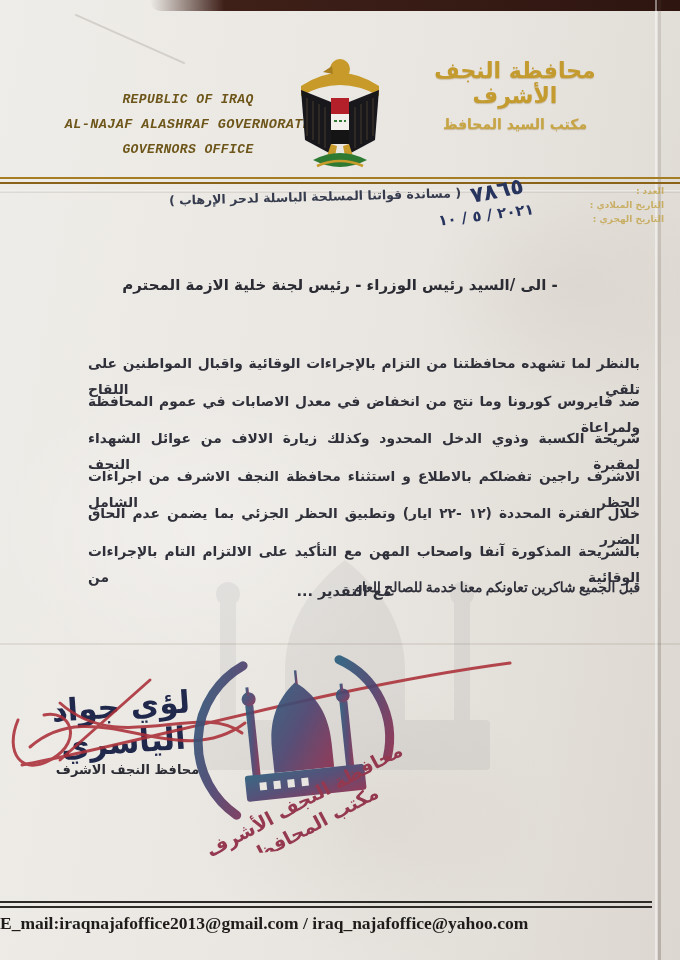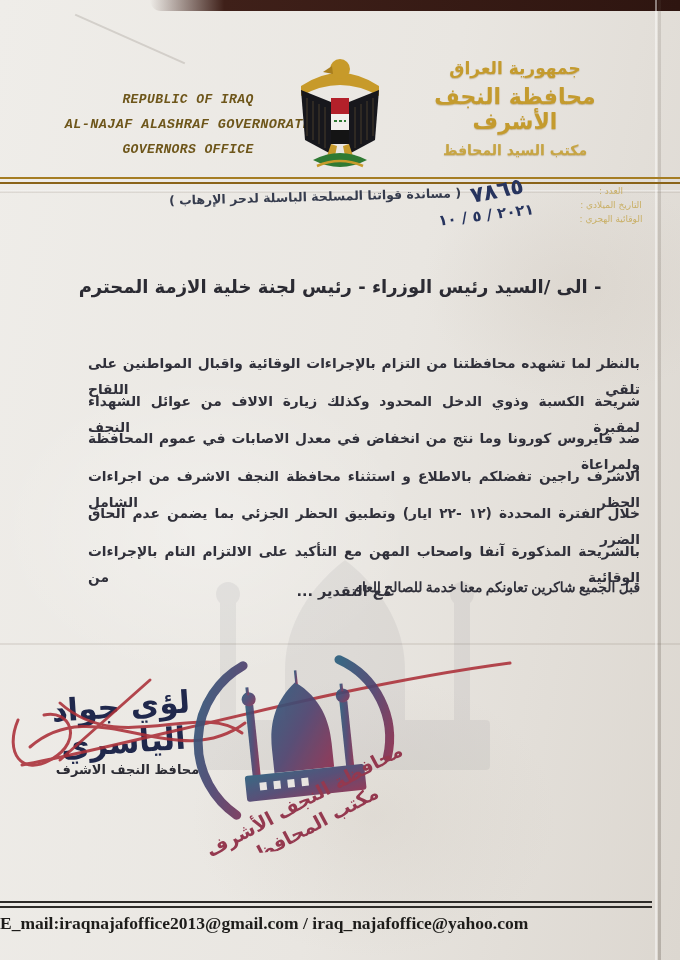--- a/index.html
+++ b/index.html
@@ -63,29 +63,29 @@
   }
   .ref-number{
     position:absolute;left:470px;top:178px;font-size:22px;font-weight:bold;
     color:#27345e;transform:rotate(-11deg);direction:rtl;
   }
   .ref-date{
     position:absolute;left:438px;top:206px;font-size:15px;font-weight:bold;
     color:#27345e;transform:rotate(-7deg);direction:rtl;letter-spacing:2px;
   }
   .ref-labels{
-    position:absolute;right:24px;top:184px;width:90px;text-align:center;direction:rtl;
-    font-size:9px;font-weight:normal;color:#c3a449;opacity:.8;line-height:14px;
+    position:absolute;right:16px;top:184px;width:90px;text-align:right;direction:rtl;
+    font-size:9px;font-weight:bold;color:#c3a449;opacity:.8;line-height:14px;
   }
 
   
   .urgent{position:absolute;left:0;right:0;top:231px;text-align:center;
     font-size:17px;font-weight:bold;color:#2b2b33;direction:rtl;}
   .to-line{position:absolute;left:0;right:0;top:276px;text-align:center;
-    font-size:18px;font-weight:bold;color:#2b2b33;direction:rtl;}
+    font-size:15px;font-weight:bold;color:#2b2b33;direction:rtl;}
   .subject{position:absolute;left:0;right:0;top:312px;text-align:center;
     font-size:15.5px;font-weight:bold;color:#2b2b33;direction:rtl;}
 
   
   .body-text{position:absolute;left:40px;top:350px;width:600px;}
   .body-line{
     direction:rtl;text-align:justify;text-align-last:justify;
     font-size:13.8px;font-weight:bold;color:#30303a;height:37.5px;line-height:26px;margin-left:48px;
   }
   .body-line.last{text-align-last:right;font-family:Liberation Serif, serif;}
@@ -154,51 +154,50 @@
     <path d="M41,69 h3 M46,69 h3 M51,69 h2" stroke="#2f7a33" stroke-width="2"></path>
     <rect x="38" y="78" width="18" height="14" fill="#141414"></rect>
 
     <path d="M38,92 l-4,12 h8 l2,-10 M56,92 l4,12 h-8 l-2,-10" fill="#c79a2a"></path>
 
     <path d="M20,108 Q47,94 74,108 Q47,122 20,108 Z" fill="#2f7a33"></path>
     <path d="M24,114 Q47,104 70,114" stroke="#c79a2a" stroke-width="2.5" fill="none"></path>
   </svg>
 
   <div class="hdr-ar" dir="rtl">
-    <div class="a1">جمهورية العراق</div>
     <div class="a2">محافظة النجف الأشرف</div>
     <div class="a3">مكتب السيد المحافظ</div>
   </div>
 
   <div class="gold-rule"></div>
 
   <div class="slogan">( مساندة قواتنا المسلحة الباسلة لدحر الإرهاب )</div>
   <div class="ref-number">٧٨٦٥</div>
   <div class="ref-date">٢٠٢١ / ٥ / ١٠</div>
   <div class="ref-labels">
     <div>العدد :</div>
     <div>التاريخ الميلادي :</div>
-    <div>الوقائية الهجري :</div>
+    <div>التاريخ الهجري :</div>
   </div>
 
   <div class="to-line">- الى /السيد رئيس الوزراء - رئيس لجنة خلية الازمة المحترم</div>
 
   <svg class="watermark" viewBox="0 0 390 250">
     <path d="M195,20 C150,55 135,95 135,130 L135,180 L255,180 L255,130 C255,95 240,55 195,20 Z" fill="#4a4a58"></path>
     <rect x="70" y="60" width="16" height="120" fill="#4a4a58"></rect>
     <circle cx="78" cy="54" r="12" fill="#4a4a58"></circle>
     <rect x="304" y="60" width="16" height="120" fill="#4a4a58"></rect>
     <circle cx="312" cy="54" r="12" fill="#4a4a58"></circle>
     <rect x="50" y="180" width="290" height="50" rx="4" fill="#4a4a58"></rect>
   </svg>
 
   <div class="body-text">
     <div class="body-line">بالنظر لما تشهده محافظتنا من التزام بالإجراءات الوقائية واقبال المواطنين على تلقي اللقاح</div>
+    <div class="body-line">ضد فايروس كورونا وما نتج من انخفاض في معدل الاصابات في عموم المحافظة ولمراعاة</div>
     <div class="body-line">شريحة الكسبة وذوي الدخل المحدود وكذلك زيارة الالاف من عوائل الشهداء لمقبرة النجف</div>
-    <div class="body-line">ضد فايروس كورونا وما نتج من انخفاض في معدل الاصابات في عموم المحافظة ولمراعاة</div>
     <div class="body-line">الاشرف راجين تفضلكم بالاطلاع و استثناء محافظة النجف الاشرف من اجراءات الحظر الشامل</div>
     <div class="body-line">خلال الفترة المحددة (١٢ -٢٢ ايار) وتطبيق الحظر الجزئي بما يضمن عدم الحاق الضرر</div>
     <div class="body-line">بالشريحة المذكورة آنفا واصحاب المهن مع التأكيد على الالتزام التام بالإجراءات الوقائية من</div>
     <div class="body-line last">قبل الجميع شاكرين تعاونكم معنا خدمة للصالح العام</div>
   </div>
 
   <div class="closing">مع التقدير ...</div>
 
   <div class="sig-name">لؤي جواد الياسري</div>
   <div class="sig-title">محافظ النجف الاشرف</div>

